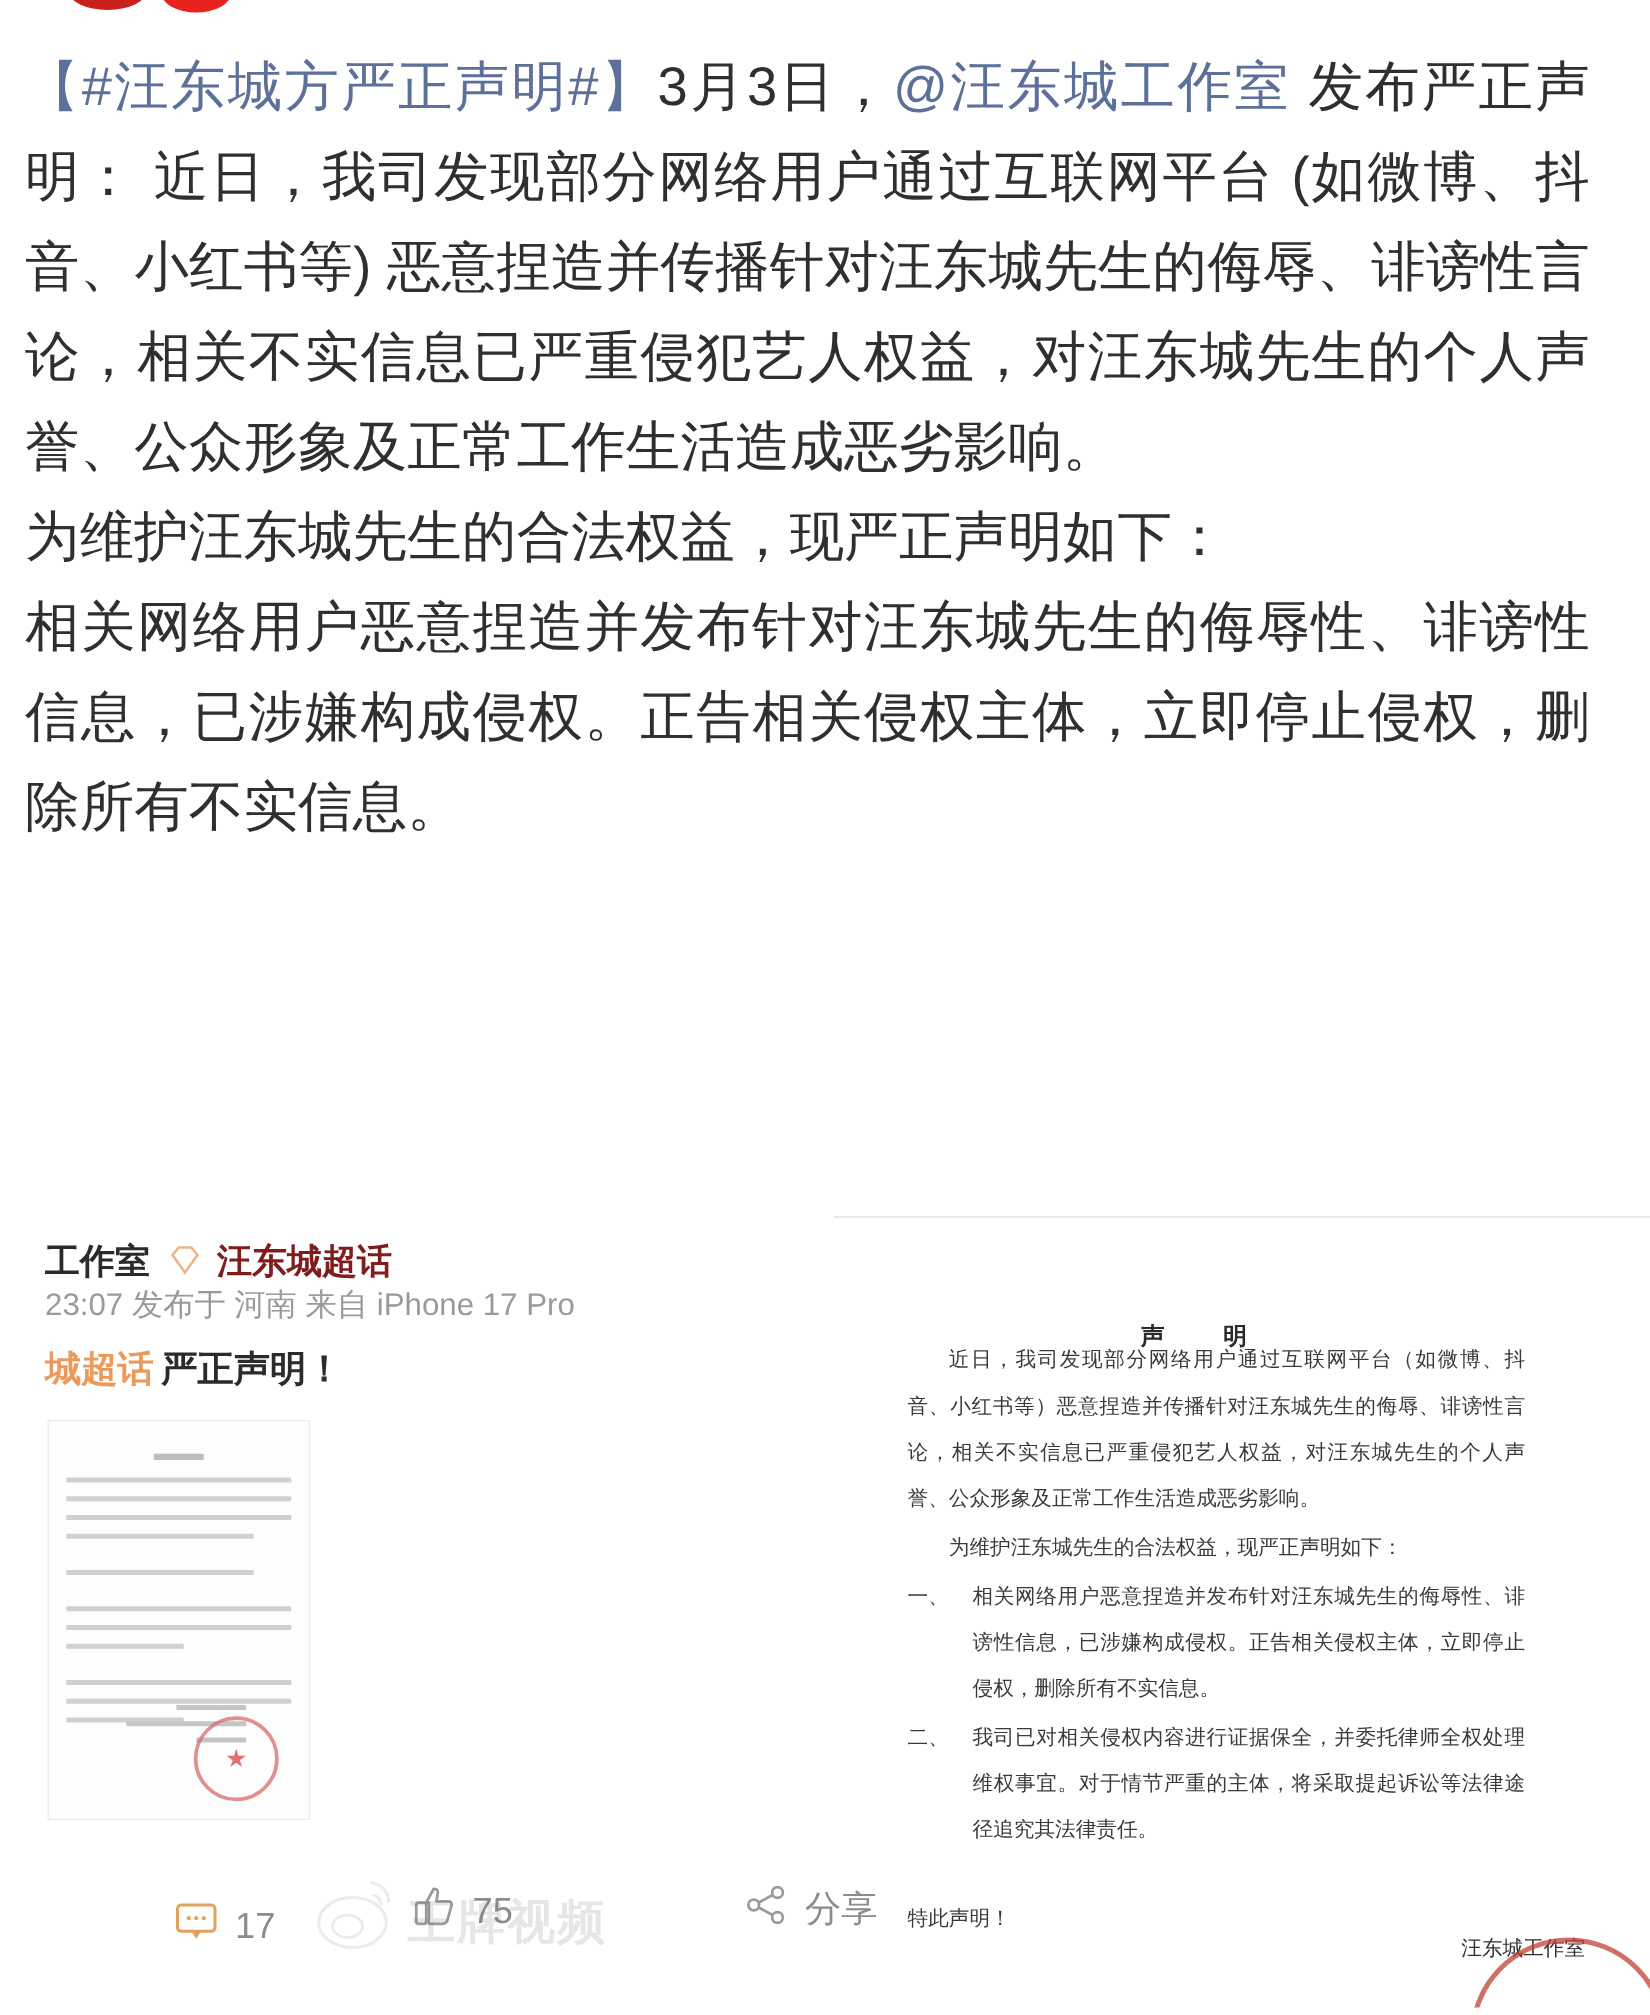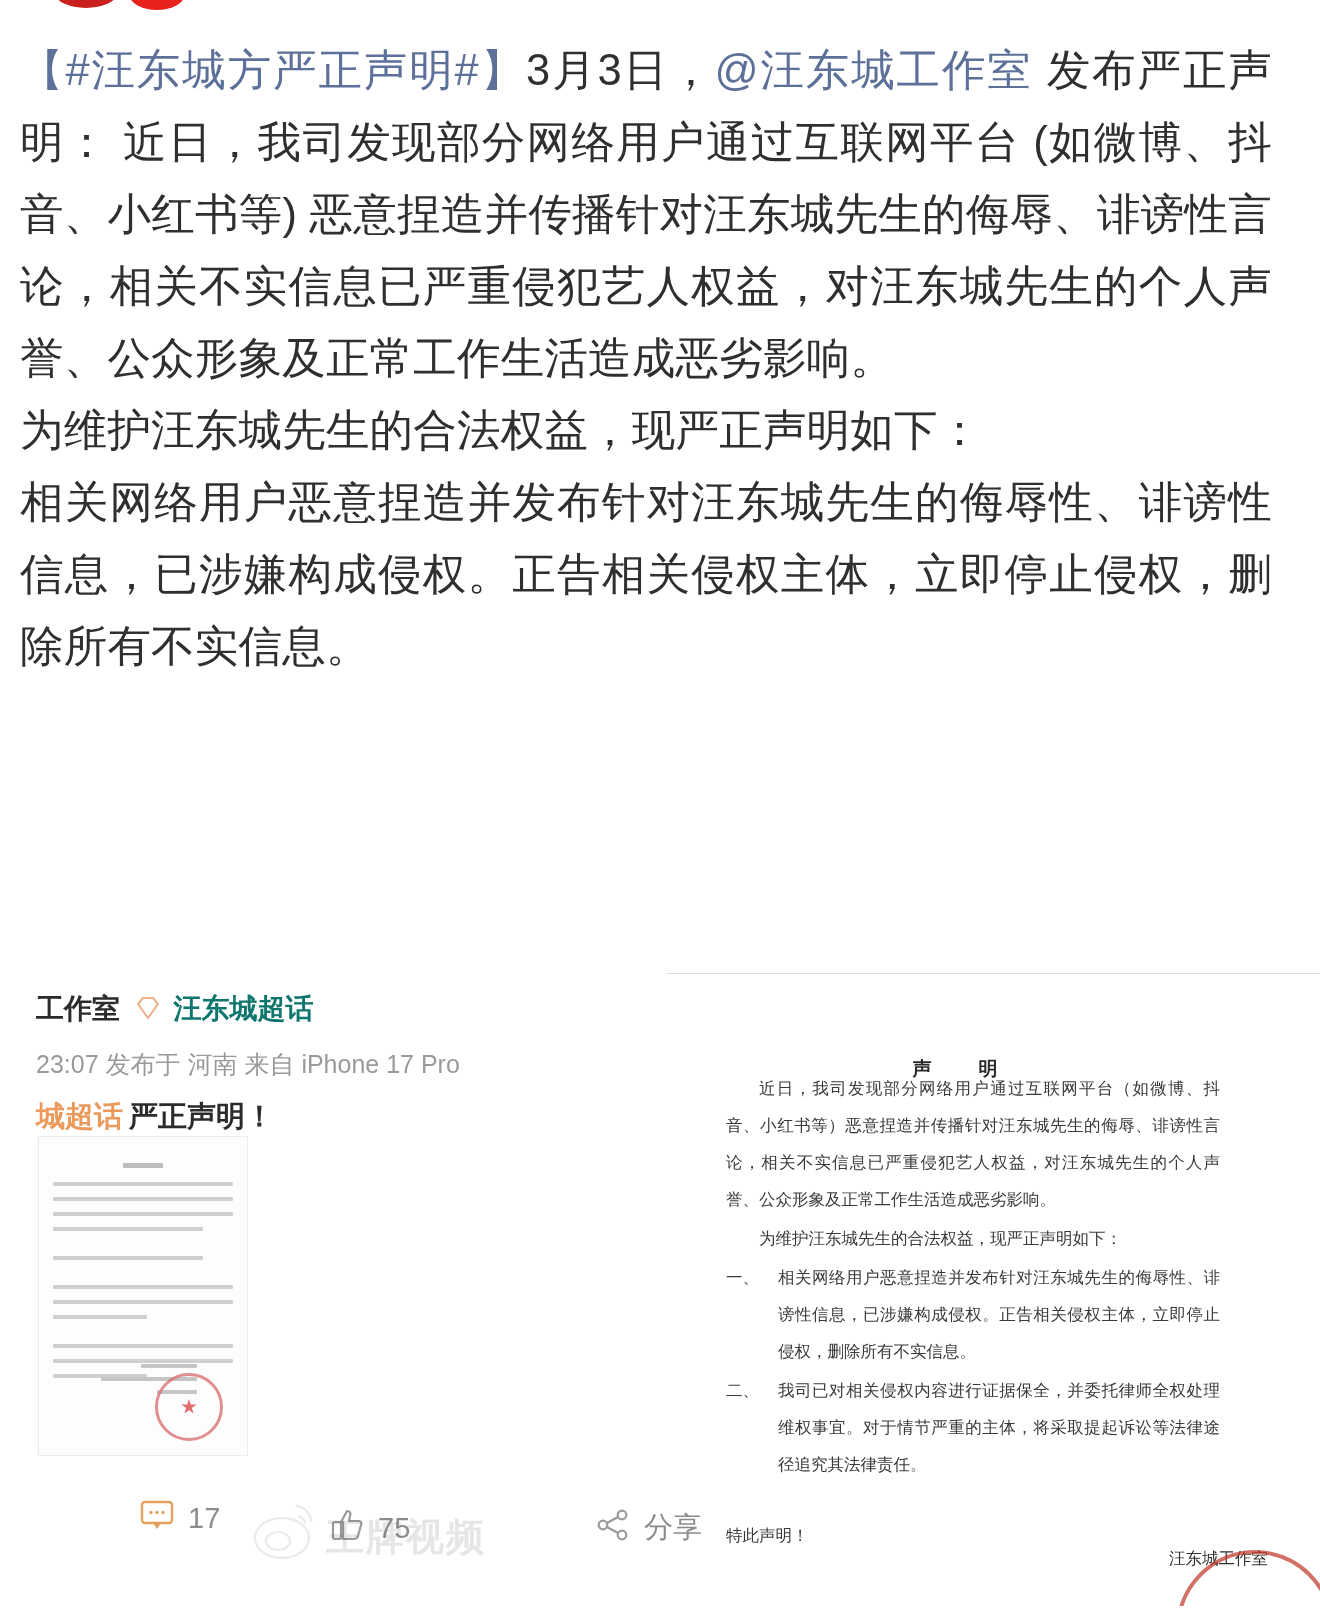--- a/index.html
+++ b/index.html
@@ -59,30 +59,30 @@
     width: 580px;
   }
   #meta-line-1 {
     font-size: 28px;
     line-height: 34px;
     white-space: nowrap;
     font-weight: 700;
     color: #2b2b2b;
   }
   #meta-line-1 .sup {
-    color: #0f766e;
+    color: #7f1d1d;
     font-weight: 700;
   }
   #diamond-icon {
     display: inline-block;
     vertical-align: -2px;
     margin: 0 5px 0 7px;
   }
   #meta-line-2 {
-    margin-top: 20px;
+    margin-top: 0;
     font-size: 25px;
     line-height: 32px;
     color: #9a9a9a;
     white-space: nowrap;
     font-weight: 400;
   }
   #meta-line-3 {
     margin-top: 18px;
     font-size: 29px;
     line-height: 36px;
@@ -245,21 +245,21 @@
     height: 124px;
   }
   #action-bar .cell {
     position: absolute;
     display: flex;
     align-items: center;
     gap: 14px;
     font-size: 29px;
     color: #8c8c8c;
   }
-  #cell-comment { left: 140px; top: 11px; color: #e2a15c; }
+  #cell-comment { left: 140px; top: 33px; color: #e2a15c; }
   #cell-like    { left: 330px; top: 20px; }
   #cell-share   { left: 596px; top: 20px; }
   #action-bar .count { font-size: 29px; }
 
   #weibo-watermark {
     position: absolute;
     left: 252px;
     top: 1496px;
     width: 400px;
     height: 74px;

